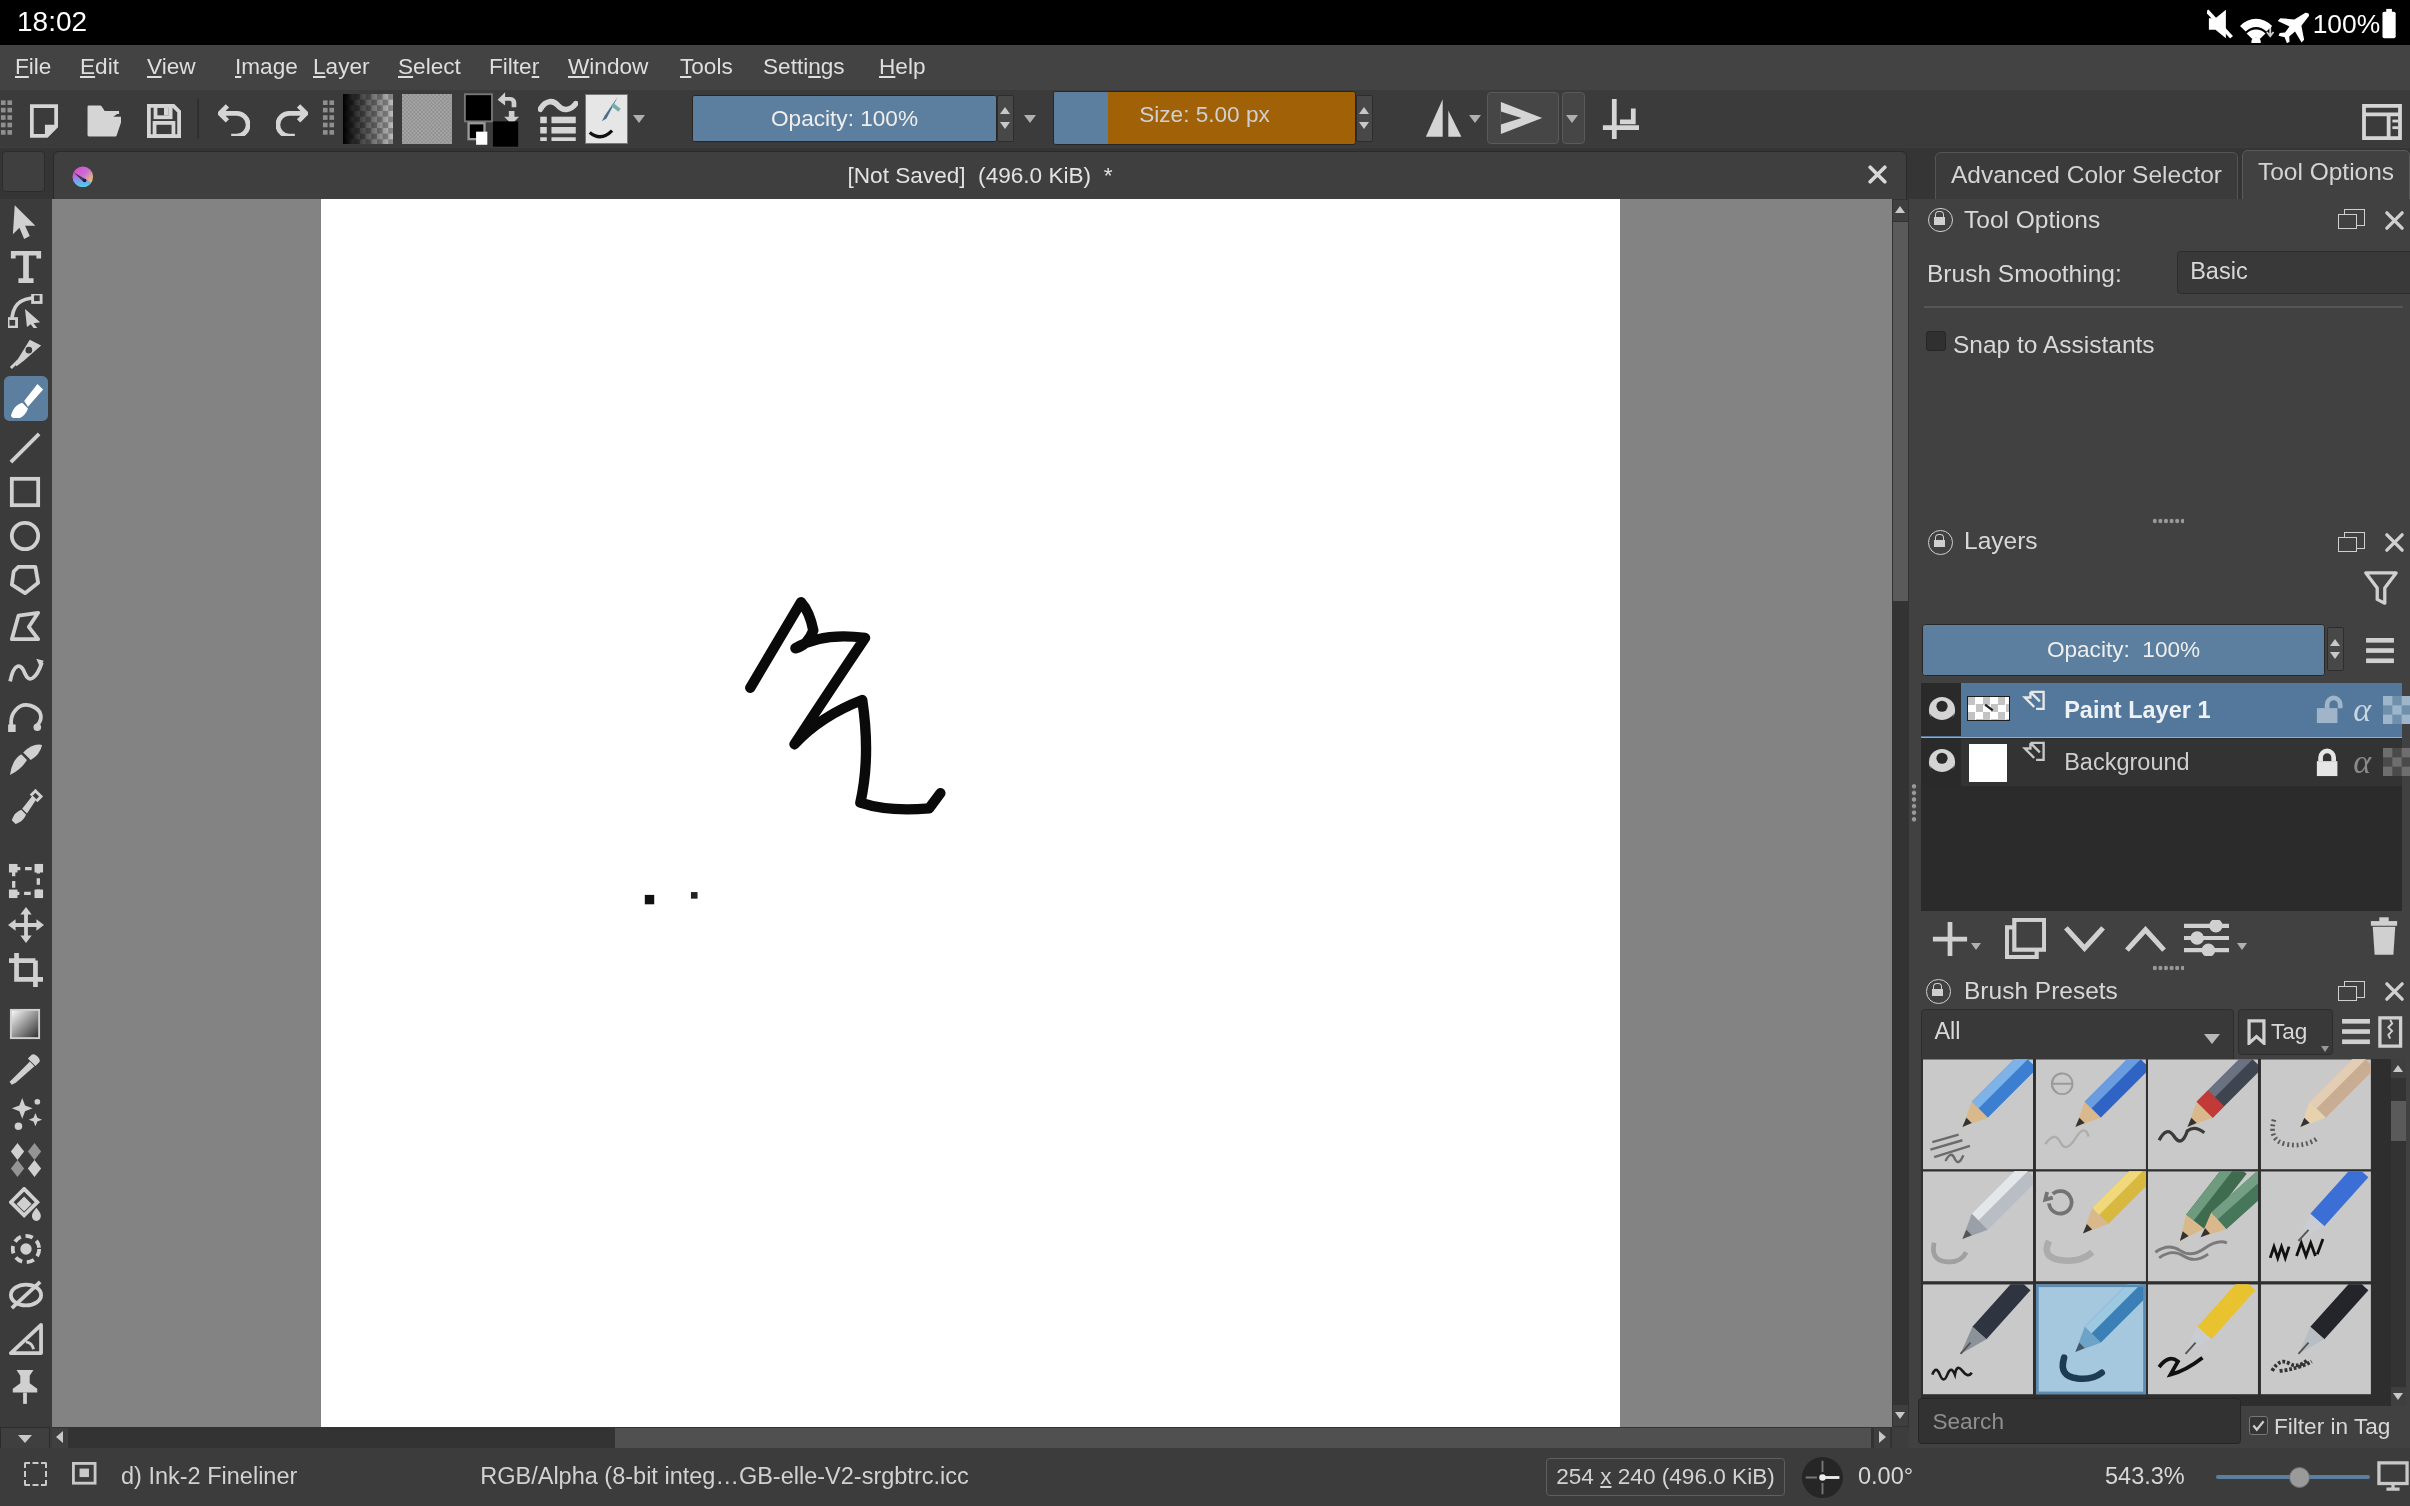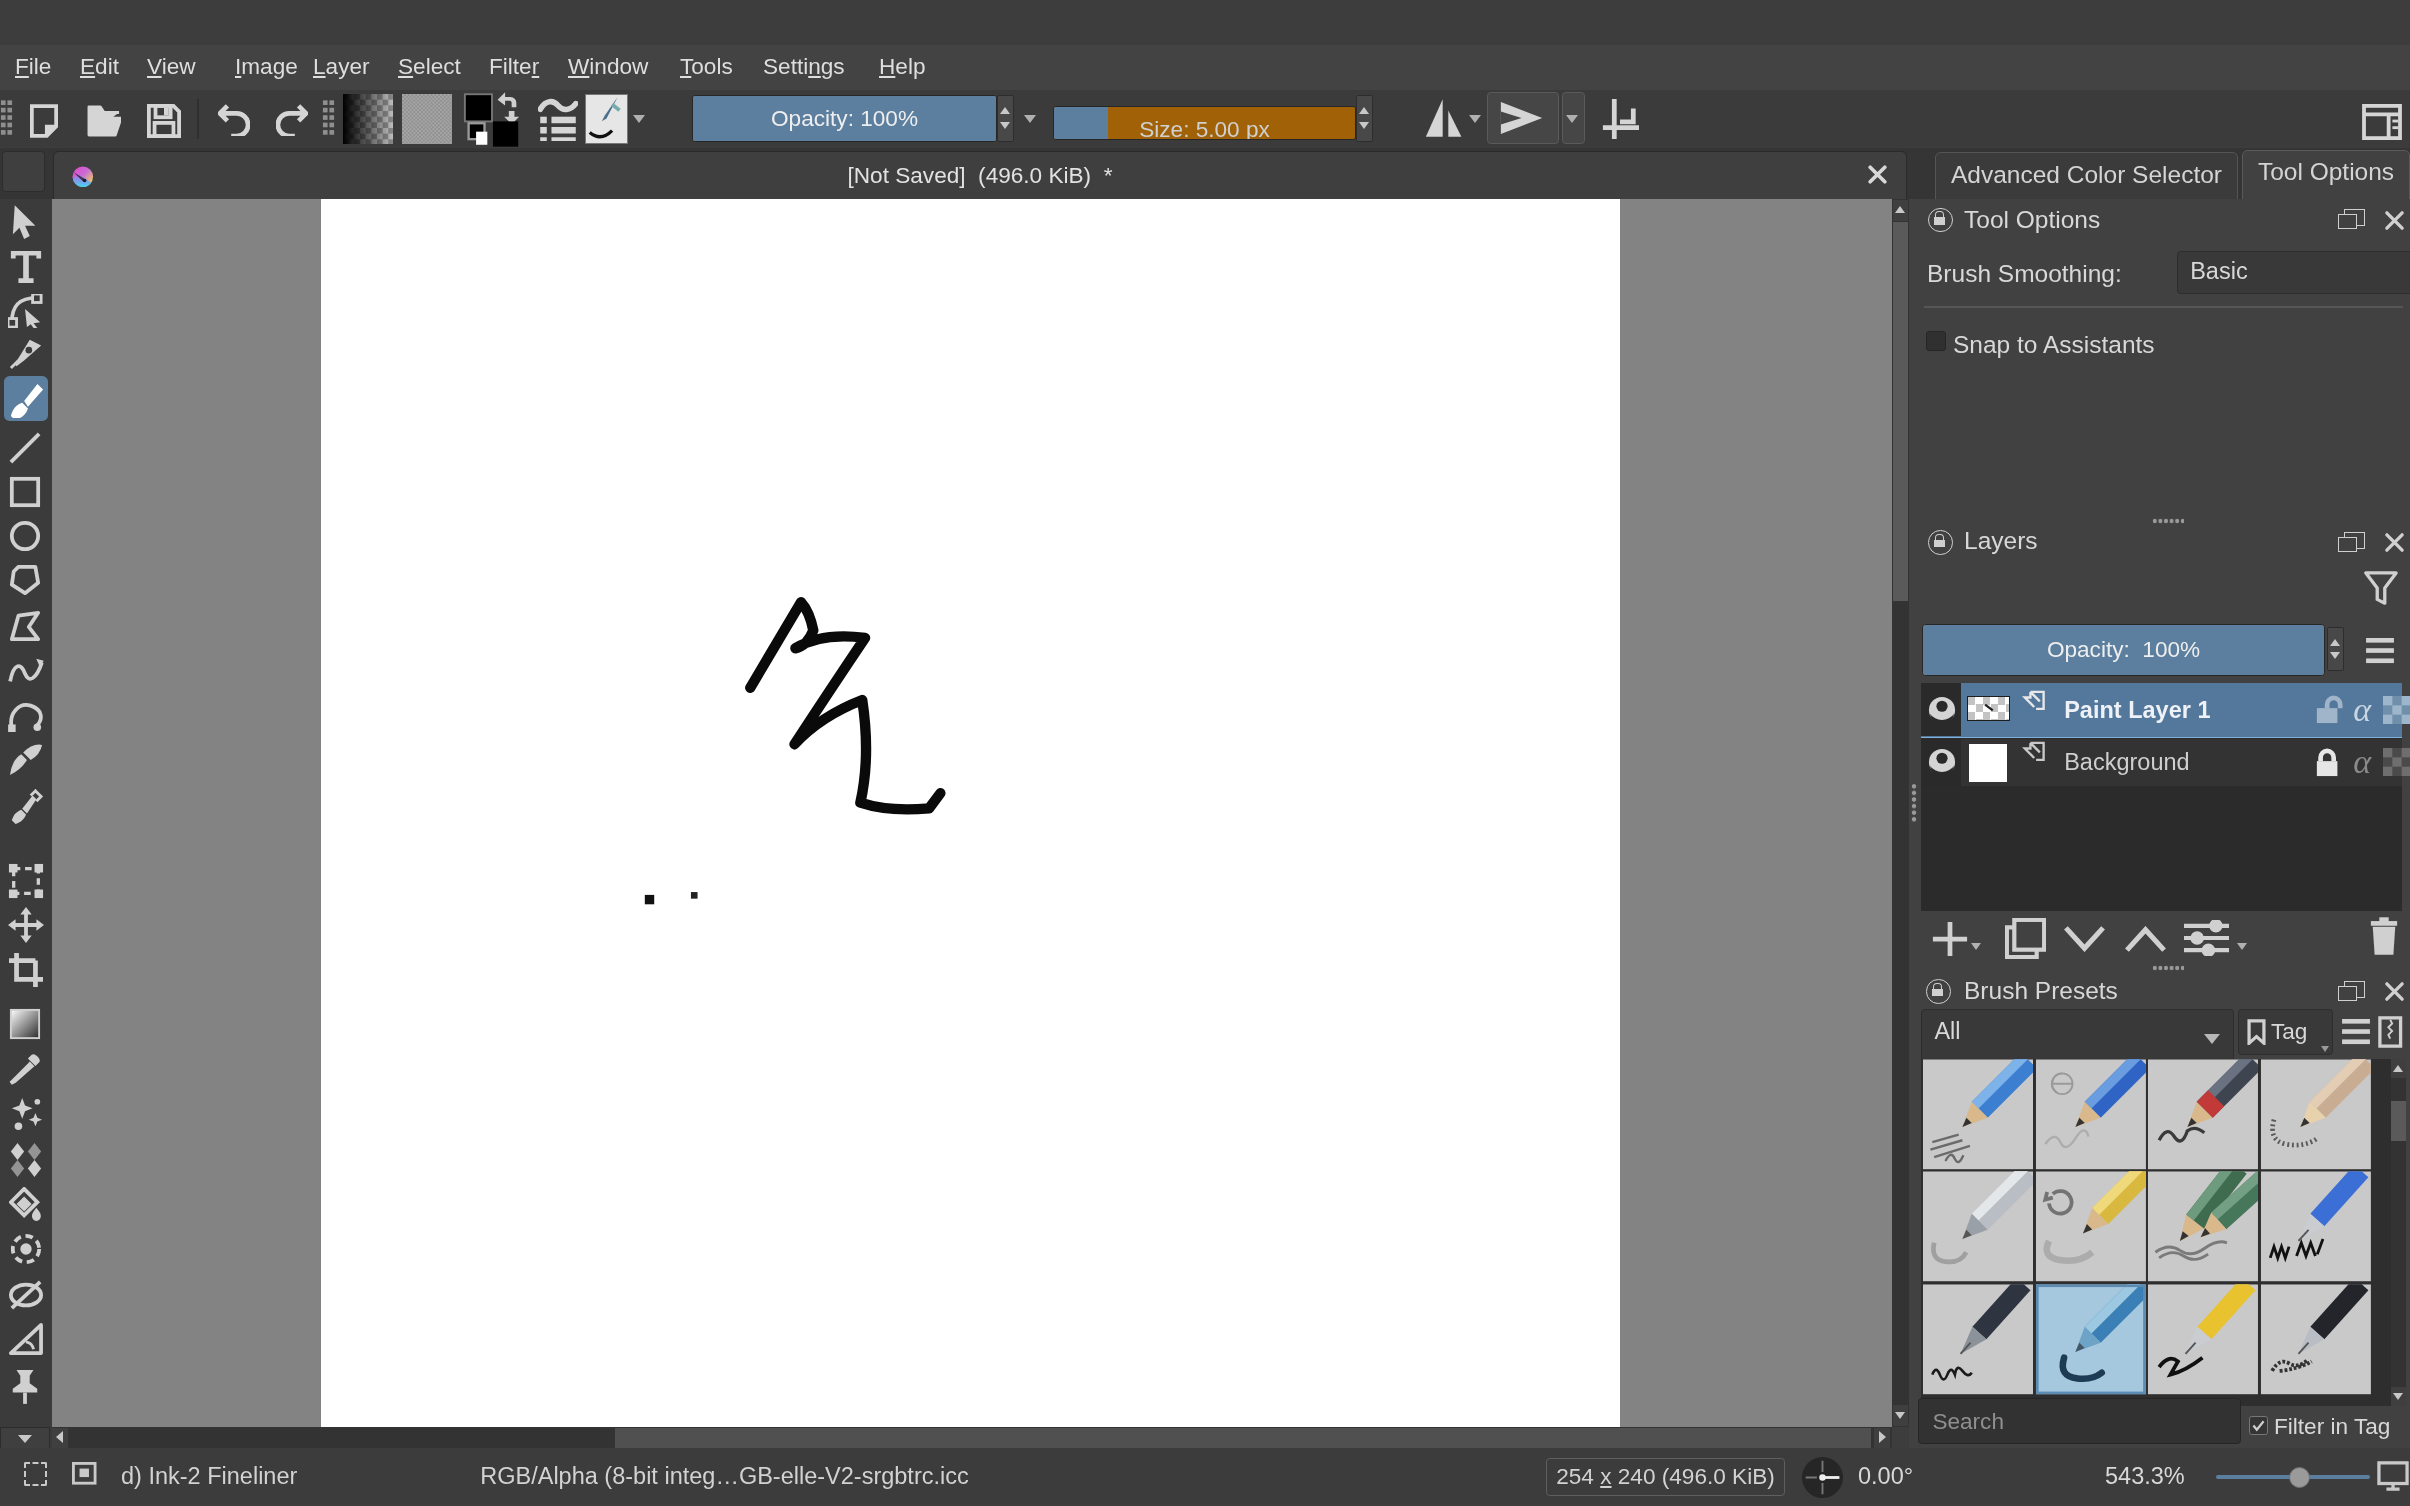--- a/index.html
+++ b/index.html
@@ -38,20 +38,45 @@
 .floaticon{position:absolute;width:21px;height:17px;border:1.9px solid #cfcfcf;}
 .floaticon:before{content:"";position:absolute;left:-7.5px;top:3.8px;width:17px;height:13px;border:1.9px solid #cfcfcf;background:#414141;}
 .closex{position:absolute;font-size:28px;color:#d0d0d0;font-weight:bold;}
 .lockico{position:absolute;width:24.5px;height:24.5px;border:1.9px solid #cfcfcf;border-radius:50%;}
 .lockico:before{content:"";position:absolute;left:5.6px;top:2.8px;width:7.5px;height:5.6px;border:1.9px solid #cfcfcf;border-bottom:none;border-radius:3.8px 3.8px 0 0;}
 .lockico:after{content:"";position:absolute;left:4.7px;top:8.5px;width:11.3px;height:7.5px;background:#cfcfcf;}
 </style>
 </head>
 <body>
 <div id="page">
+  <div id="statusbar" class="abs">
+    <div class="abs" style="left:17px;top:5.6px;font-size:28px;font-weight:400;">18:02</div>
+    <svg class="icon" style="left:2207px;top:4.7px;" width="200" height="38" viewBox="0 0 212 40">
+      <g fill="#fff">
+        <path d="M2 14 h7 l11 -9 v30 l-11 -9 h-7 z"></path>
+        <line x1="0" y1="6" x2="26" y2="34" stroke="#fff" stroke-width="4"></line>
+        <g transform="translate(52,27)">
+          <path d="M-17 -5 a 23 23 0 0 1 34 0 l-6 6 a 15 15 0 0 0 -22 0 z"></path>
+          <path d="M-10 3 a 14 14 0 0 1 20 0 l-6 6 a 6 6 0 0 0 -8 0 z"></path>
+          <circle cx="0" cy="12" r="5"></circle>
+          <g stroke="#fff" stroke-width="2" opacity="0.8">
+              <path d="M15 -6 v12 m-3.5 -4.5 l3.5 4.5 3.5 -4.5" fill="none"></path>
+            </g>
+        </g>
+        <g transform="translate(78,3)">
+            <path d="M16 2 c2 -2 4 -2 5 0 l1 13 12 9 v4 l-13 -4 -1 8 4 4 -1 3 -6 -3 -6 3 -1 -3 4 -4 -1 -8 -13 4 v-4 l12 -9 z" transform="rotate(42 17 17)"></path>
+          </g>
+        <text x="112" y="30" font-family="Liberation Sans" font-size="28" fill="#fff">100%</text>
+      </g>
+      <g fill="#fff">
+          <rect x="186" y="7" width="14" height="28" rx="2"></rect>
+          <rect x="190" y="4" width="6" height="4"></rect>
+        </g>
+    </svg>
+  </div>
   <div id="menubar" class="abs">
     <div class="mi" style="left:15px;"><u>F</u>ile</div>
     <div class="mi" style="left:80px;"><u>E</u>dit</div>
     <div class="mi" style="left:147px;"><u>V</u>iew</div>
     <div class="mi" style="left:235px;"><u>I</u>mage</div>
     <div class="mi" style="left:313px;"><u>L</u>ayer</div>
     <div class="mi" style="left:398px;"><u>S</u>elect</div>
     <div class="mi" style="left:489px;">Filte<u>r</u></div>
     <div class="mi" style="left:568px;"><u>W</u>indow</div>
     <div class="mi" style="left:680px;"><u>T</u>ools</div>
@@ -151,21 +176,21 @@
           <path d="M4 40 q 12 10 24 -2" fill="none" stroke="#111" stroke-width="3.5"></path>
         </svg>
     </div>
     <div class="abs" style="left:633px;top:24.5px;width:0;height:0;border-left:6.6px solid transparent;border-right:6.6px solid transparent;border-top:8.5px solid #b0b0b0;"></div>
     <div class="slider" style="left:692px;top:4.7px;width:305px;height:47px;">
         <div class="fill" style="width:305px;"></div>
         <div class="lab" style="line-height:45px;">Opacity: 100%</div>
       </div>
     <div class="spin" style="left:997px;top:4.7px;height:47px;"></div>
     <div class="abs" style="left:1024px;top:24.5px;width:0;height:0;border-left:6.6px solid transparent;border-right:6.6px solid transparent;border-top:8.5px solid #b0b0b0;"></div>
-    <div class="slider" style="left:1053px;top:16px;width:303px;height:34px;">
+    <div class="slider" style="left:1053px;top:1px;width:303px;height:54px;">
         <div class="fill" style="width:54px;"></div>
         <div class="lab" style="line-height:45px;color:#d0d0d0;">Size: 5.00 px</div>
       </div>
     <div class="spin" style="left:1356px;top:4.7px;height:47px;"></div>
     <svg class="icon" style="left:1424px;top:9.4px" width="43" height="38" viewBox="0 0 46 40">
         <path d="M20 0 V40 L2 40 Z" fill="#d5d5d5"></path>
         <path d="M26 12 V40 L40 40 Z" fill="#d5d5d5"></path>
       </svg>
     <div class="abs" style="left:1469px;top:24.5px;width:0;height:0;border-left:6.6px solid transparent;border-right:6.6px solid transparent;border-top:8.5px solid #b0b0b0;"></div>
     <div class="abs" style="left:1487px;top:1.9px;width:72px;height:52px;background:#464646;border:1.9px solid #5a5a5a;border-radius:3.8px;">

